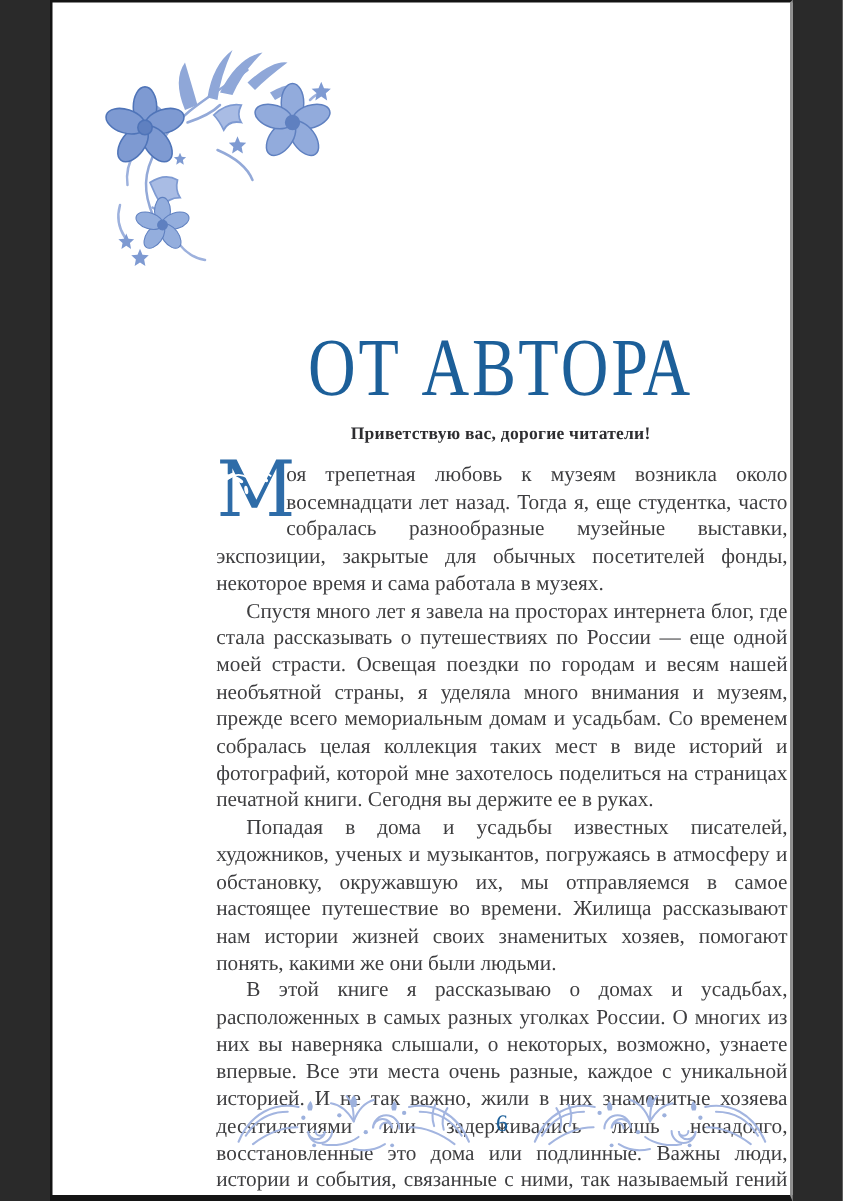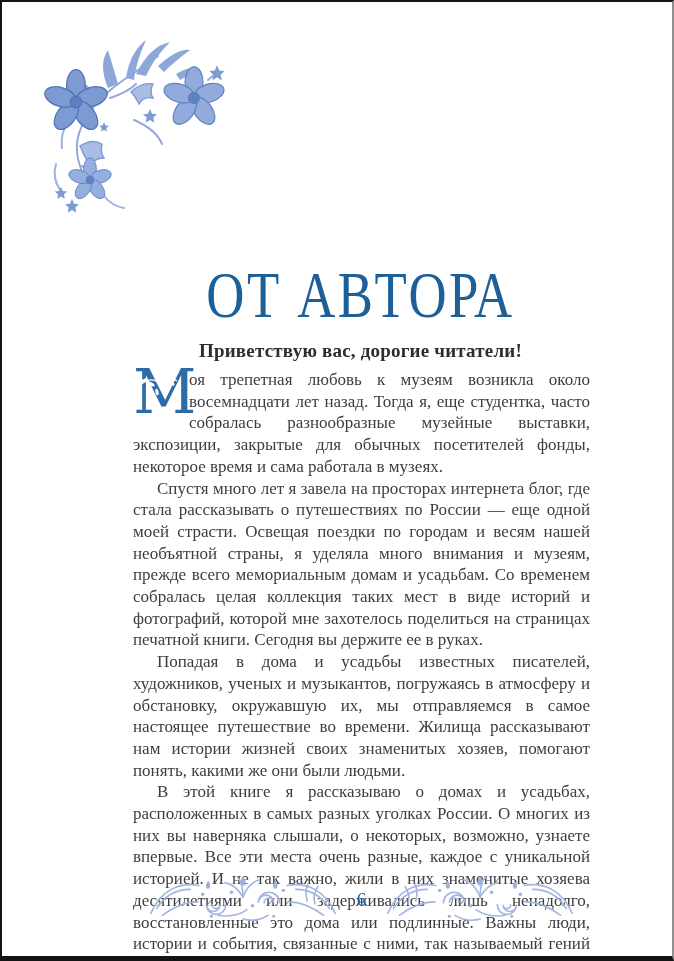--- a/index.html
+++ b/index.html
@@ -1,18 +1,18 @@
 <!DOCTYPE html>
 <html><head>
 <meta charset="utf-8">
 <style>
   html,body{margin:0;padding:0;background:#2a2a2a;}
   .page{
     position:relative;
-    width:674px;height:961px;
+    width:594px;height:961px;
     margin:0 auto;
     background:#ffffff;
     box-sizing:border-box;
     border-top:2px solid #141414;
     border-left:2px solid #141414;
     border-right:2px solid #8f8f8f;
     border-bottom:5px solid #141414;
     overflow:hidden;
     font-family:"Liberation Serif","DejaVu Serif",serif;
   }
@@ -20,21 +20,21 @@
   .title{
     position:absolute;left:131px;top:262px;width:455px;
     text-align:center;color:#1c5f99;
     font-size:66px;line-height:62px;font-weight:400;
     letter-spacing:3px;white-space:nowrap;
     transform:scaleX(0.80);transform-origin:50% 50%;
   }
   .subtitle{
     position:absolute;left:131px;top:338px;width:455px;
     text-align:center;color:#2d2d30;
-    font-size:19px;font-weight:bold;letter-spacing:.2px;
+    font-size:14px;font-weight:bold;letter-spacing:.2px;
   }
   .content{
     position:absolute;left:131px;top:367px;width:457px;
     color:#3d3d3f;font-size:17px;line-height:21.7px;
     text-align:justify;
   }
   .content p{margin:0;text-indent:24px;}
   .content p.first{text-indent:0;}
   .dropcap{
     float:left;position:relative;

